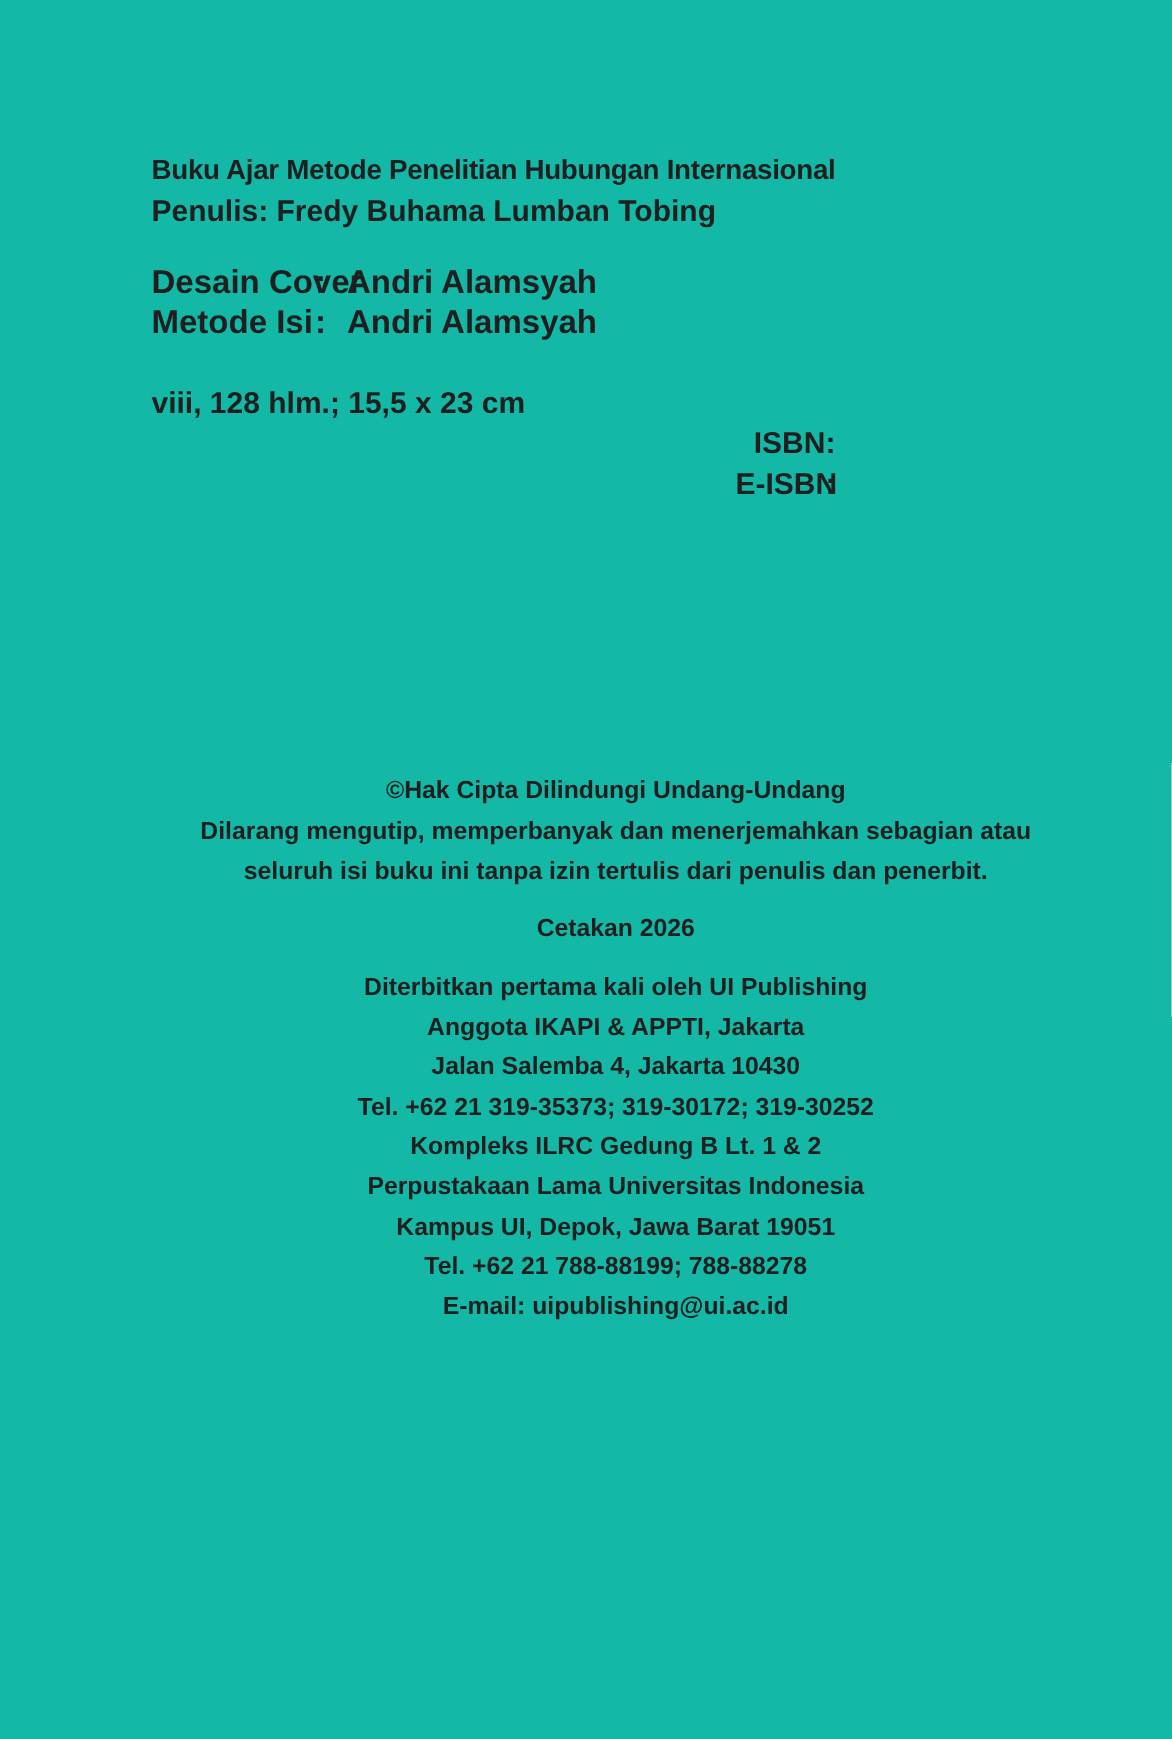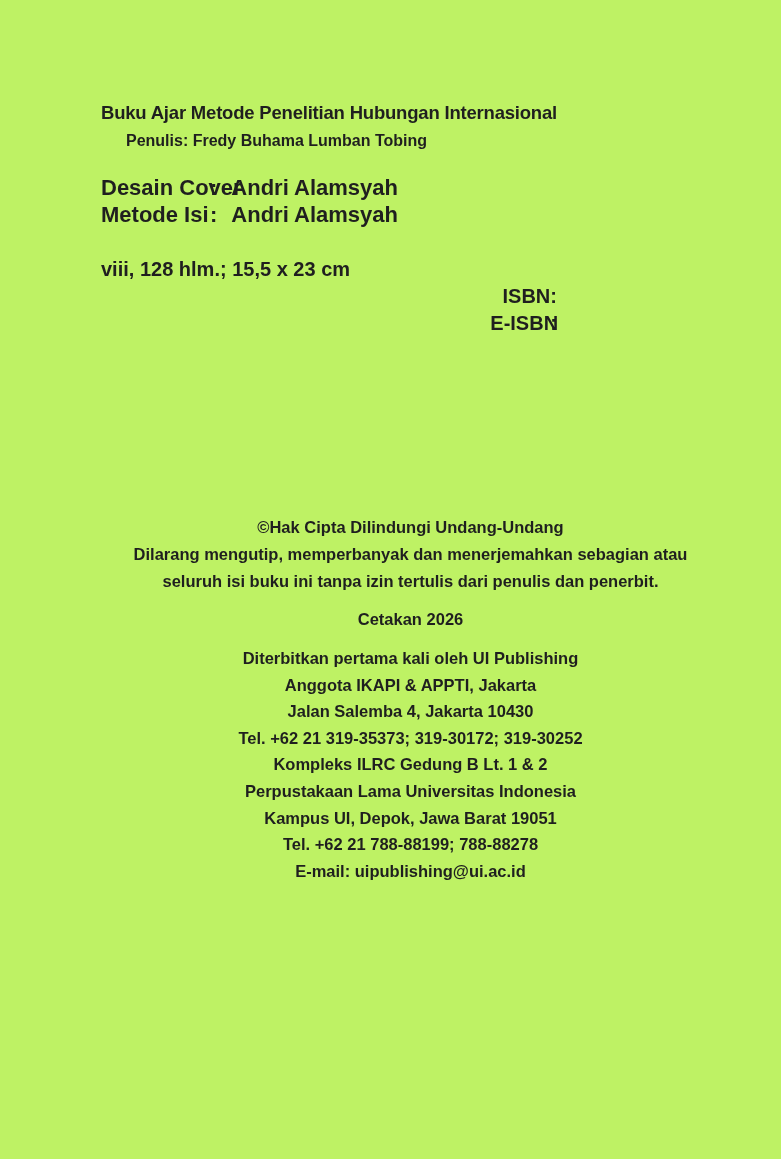--- a/index.html
+++ b/index.html
@@ -5,45 +5,44 @@
   html, body {
     margin: 0;
     padding: 0;
     background: #e8e8e8;
   }
   .page {
     position: relative;
     width: 781px;
     height: 1159px;
     margin: 0 auto;
-    background: #bef264;
+    background: #14b8a6;
     overflow: hidden;
     color: #1f1f1f;
     font-family: "Liberation Sans", "DejaVu Sans", sans-serif;
     font-weight: 700;
     -webkit-font-smoothing: antialiased;
   }
 
   
   .top-block {
     position: absolute;
     left: 101px;
     top: 98px;
   }
   .book-title {
     font-size: 18.5px;
     line-height: 29px;
     letter-spacing: -0.2px;
     white-space: nowrap;
   }
   .book-author {
-    font-size: 16px;
+    font-size: 20px;
     line-height: 28px;
     white-space: nowrap;
-    margin-left: 25px;
   }
   .credits {
     margin-top: 20px;
     font-size: 22px;
     line-height: 26.5px;
   }
   .credit-row { white-space: nowrap; }
   .credit-label { display: inline-block; width: 109px; }
   .credit-sep   { display: inline-block; width: 14px; }
 

